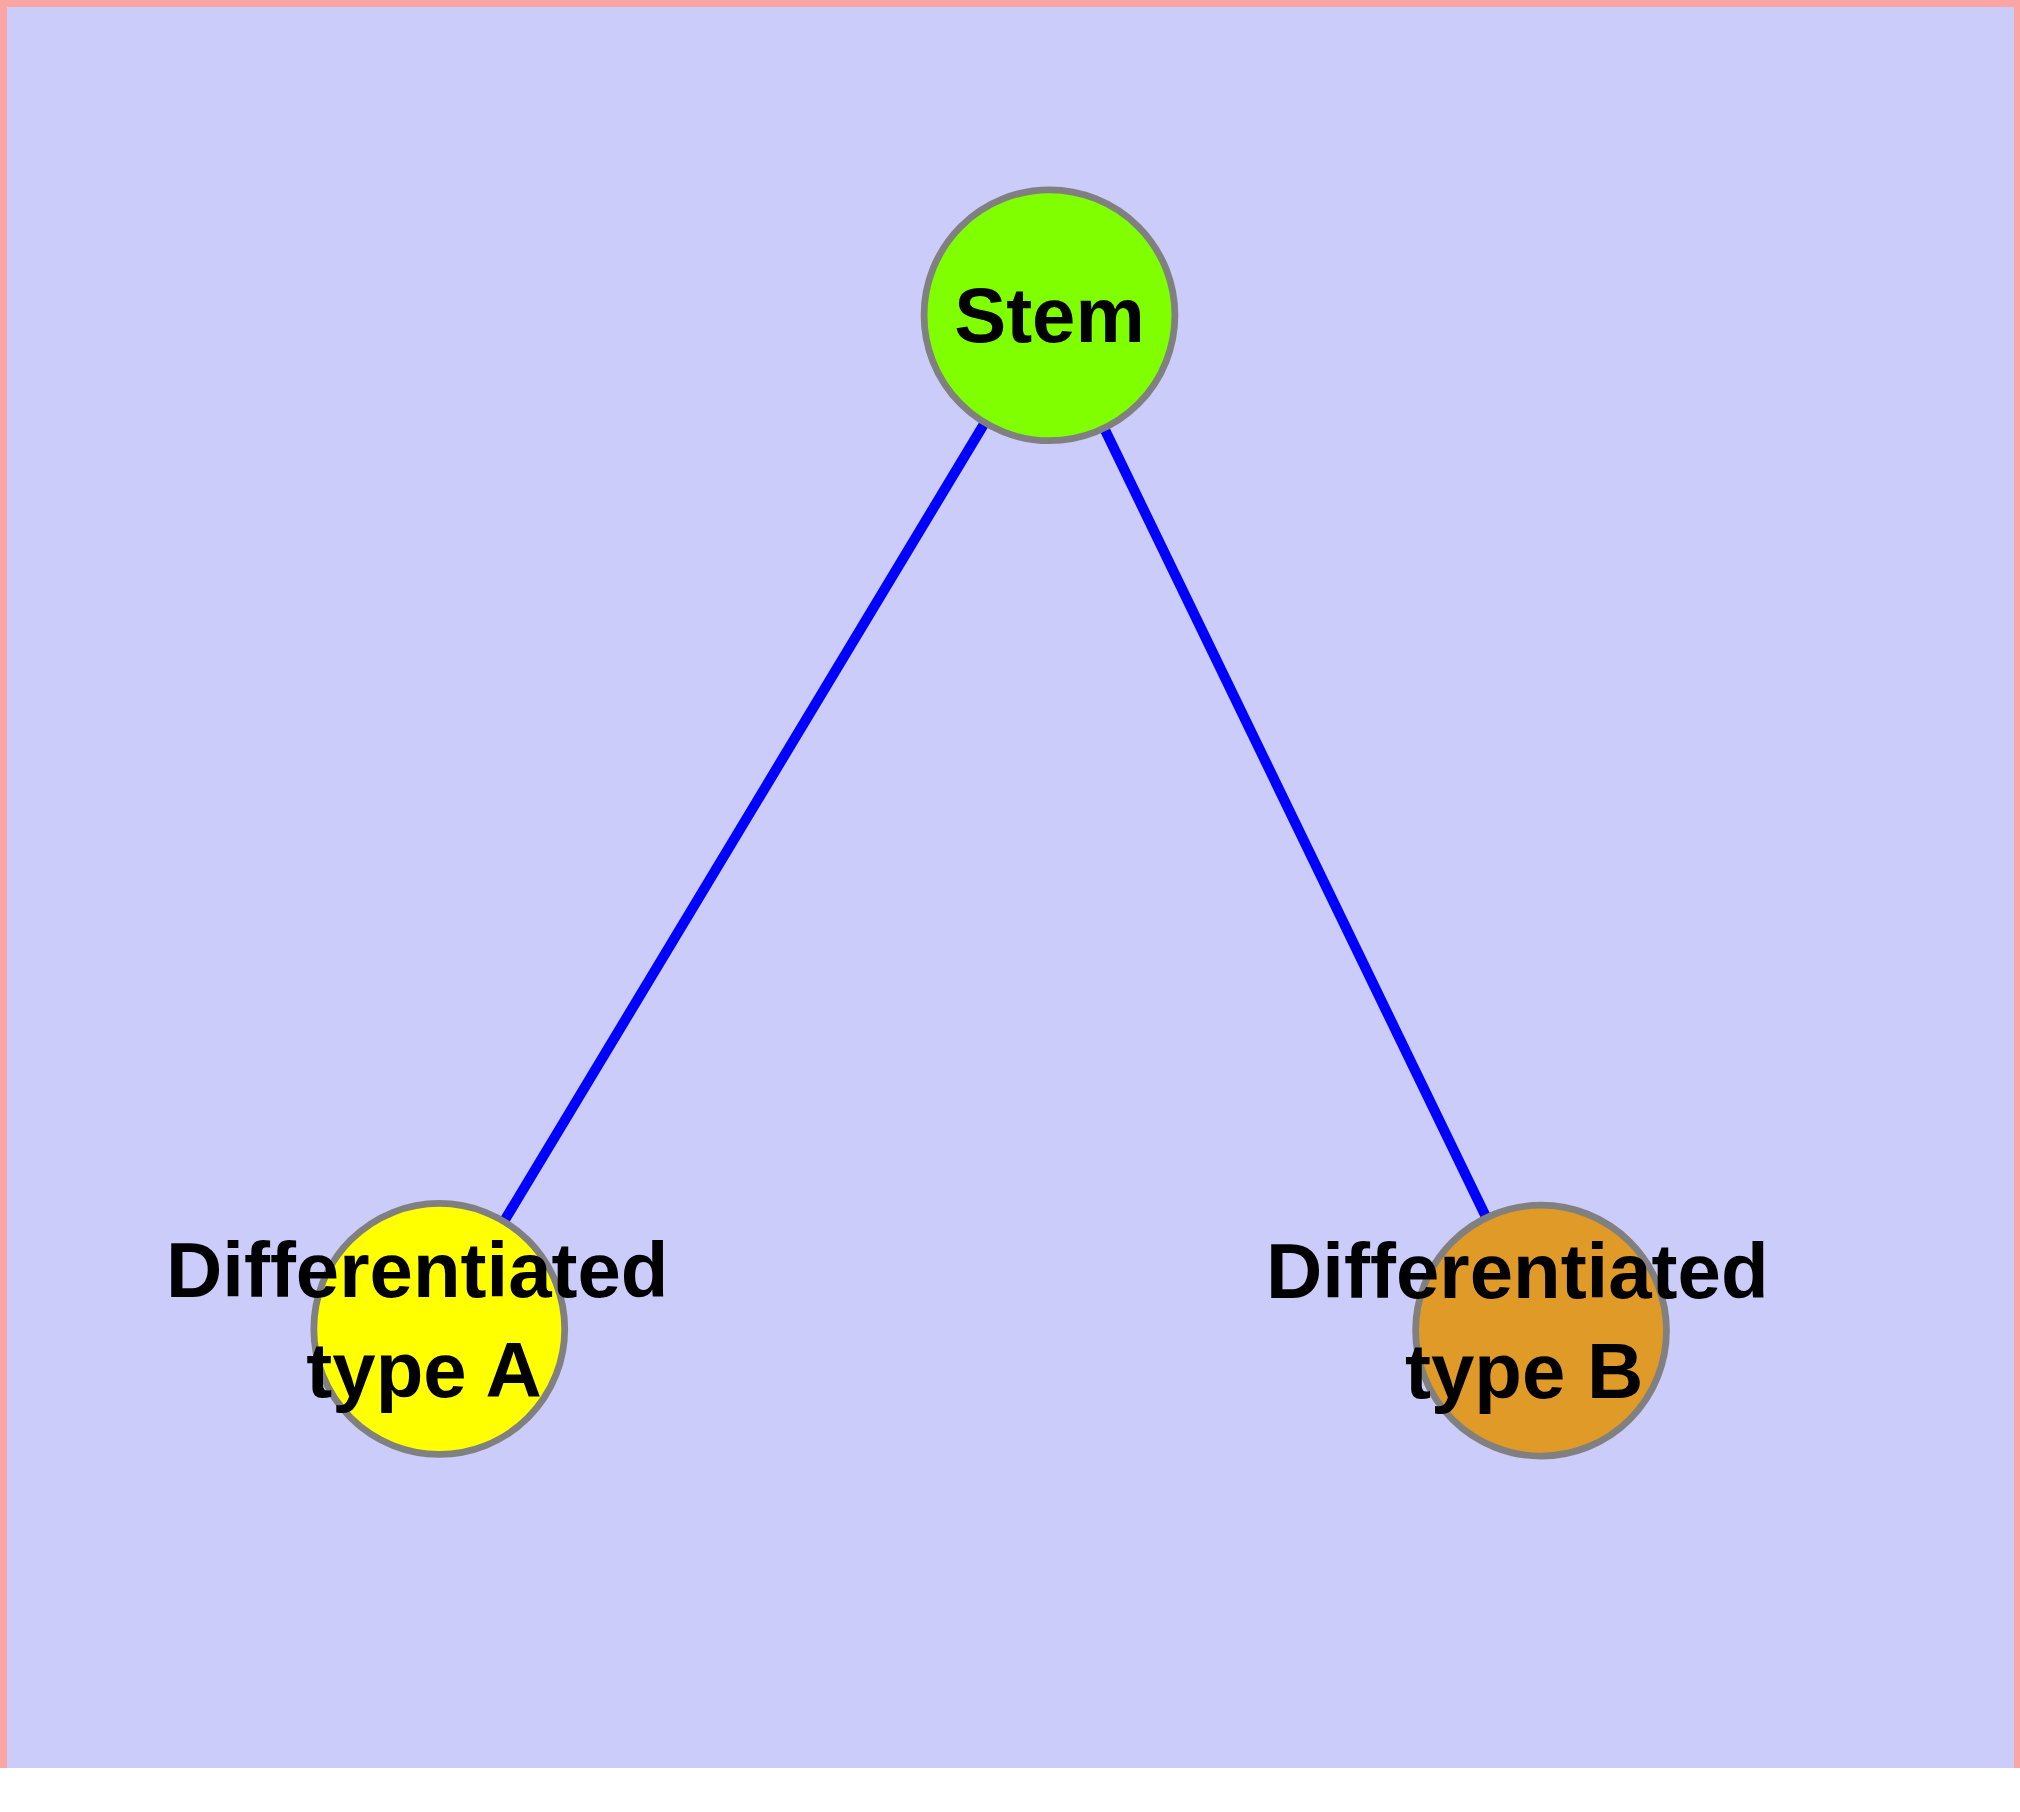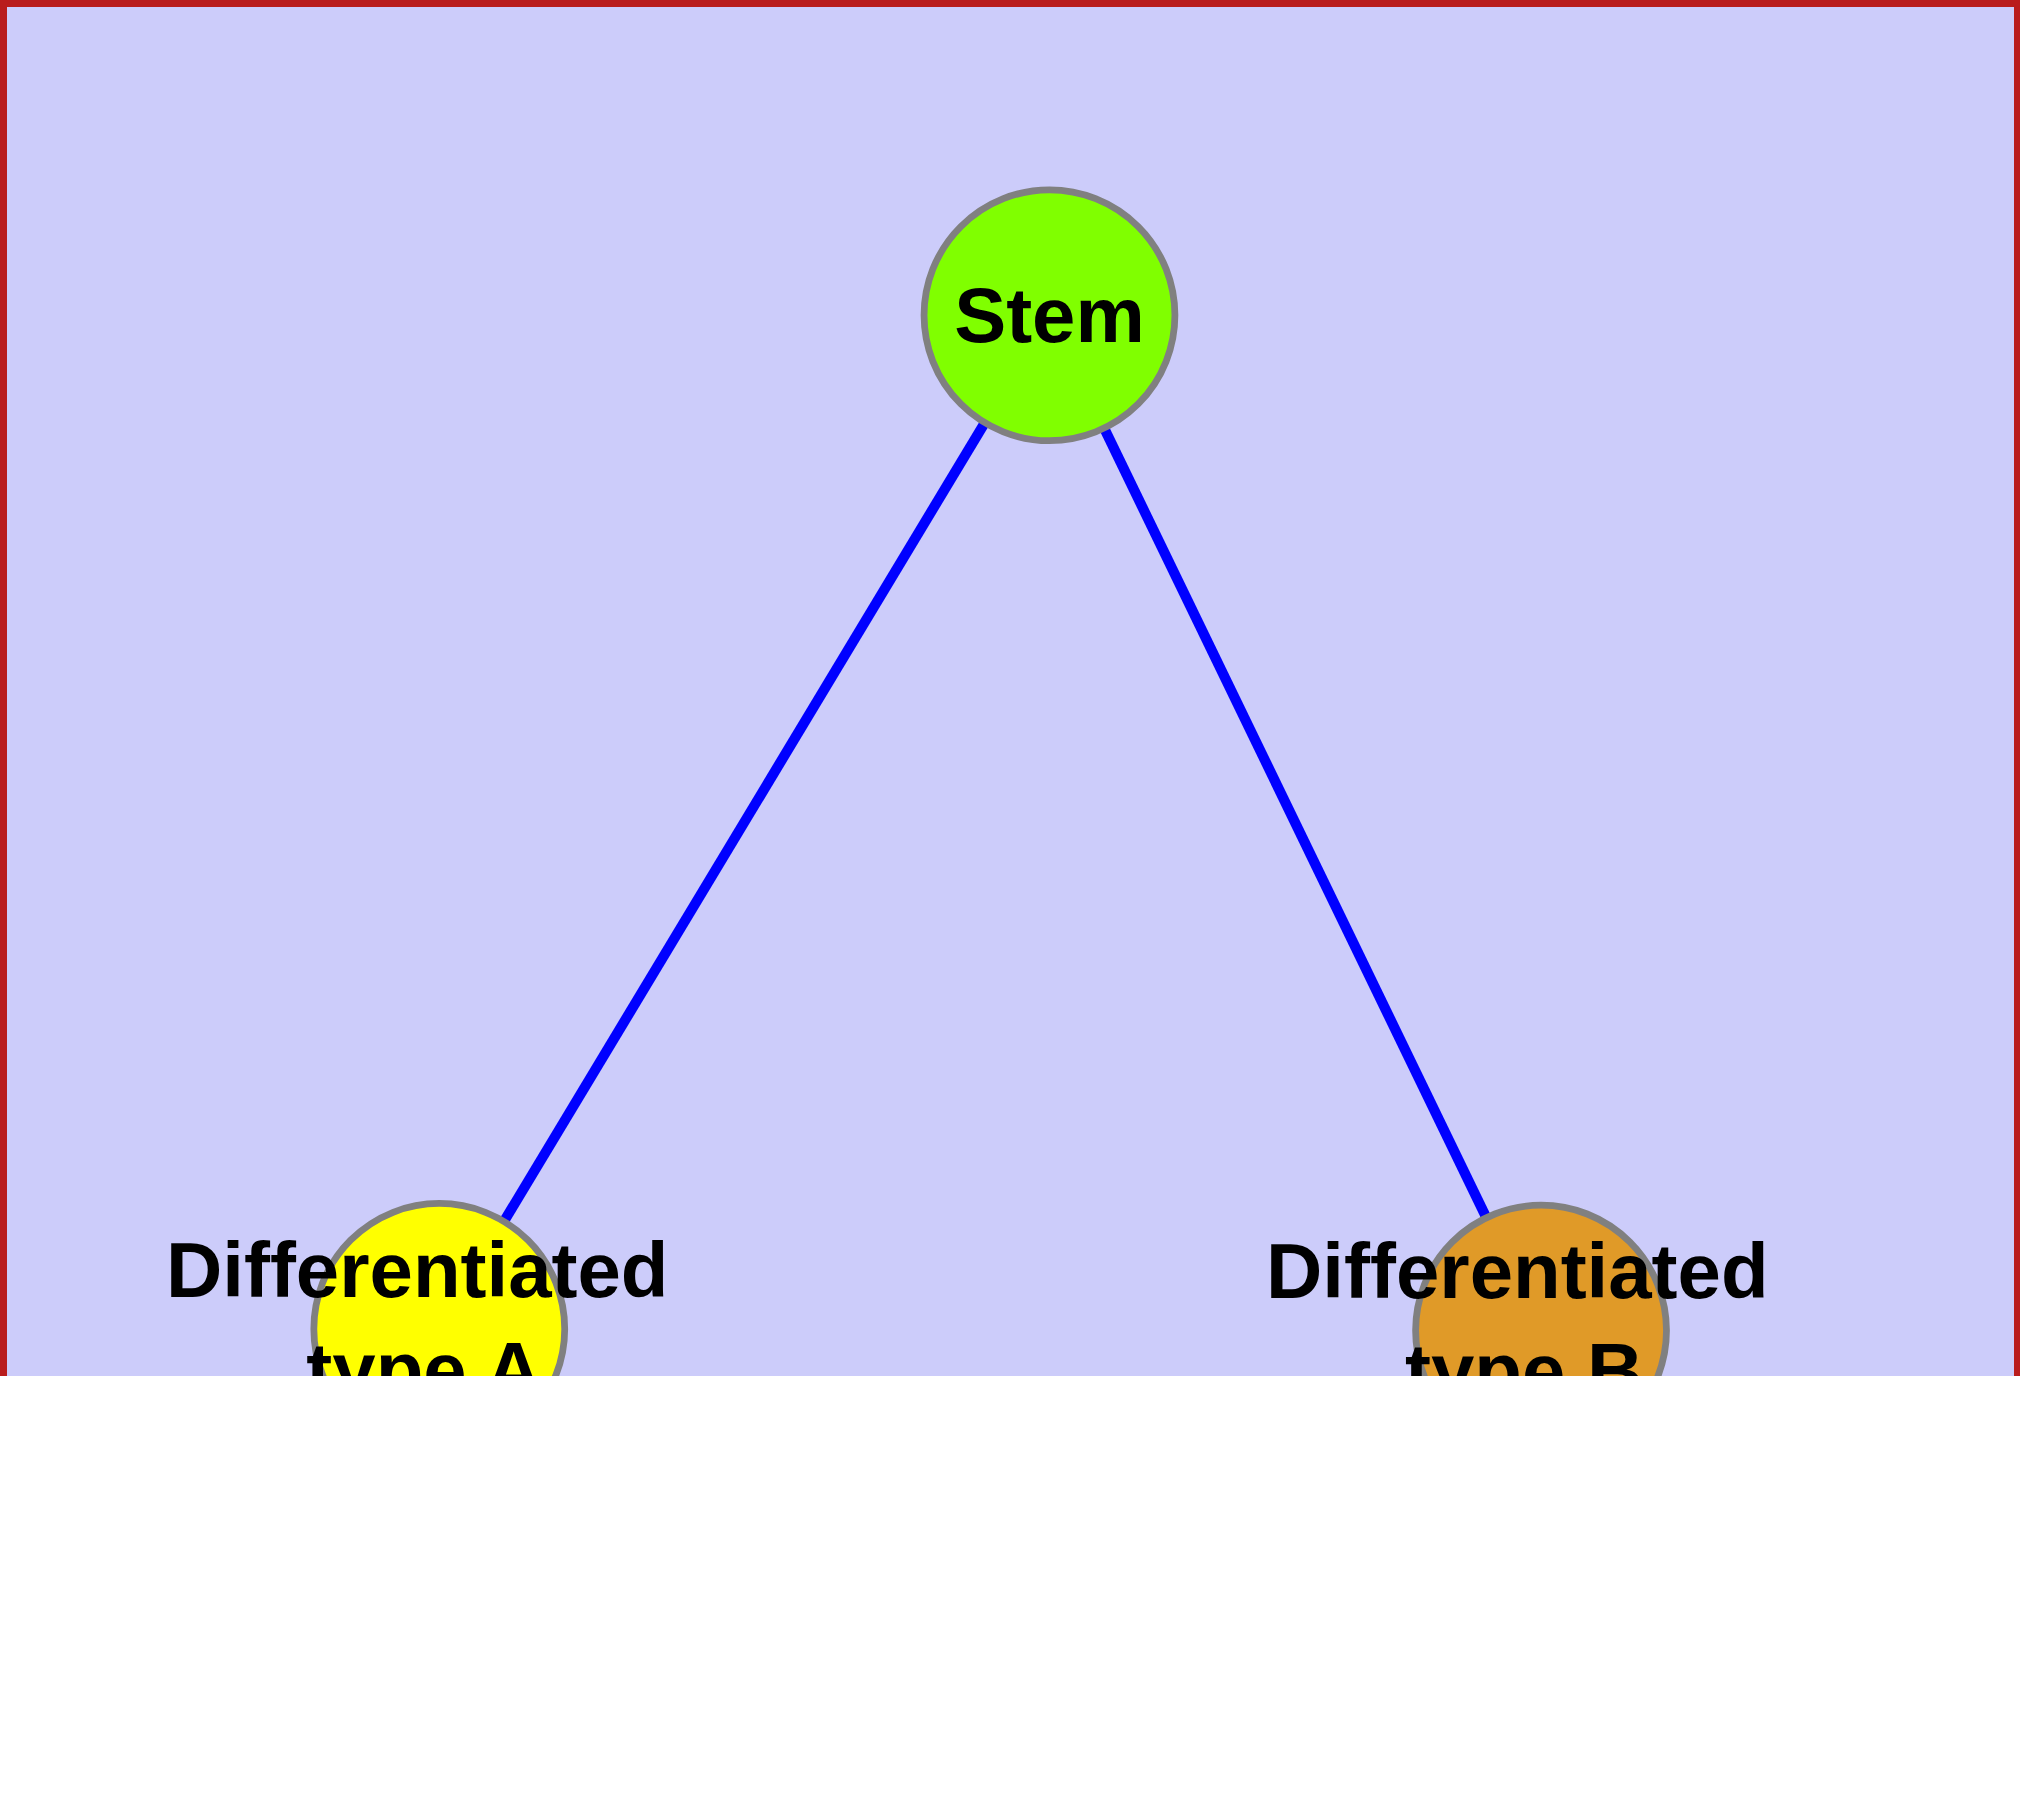--- a/index.html
+++ b/index.html
@@ -3,22 +3,22 @@
 <meta charset="utf-8">
 <style>
   html, body {
     margin: 0;
     padding: 0;
     background: #ffffff;
   }
   #canvas {
     position: relative;
     width: 2021px;
-    height: 1376px;
-    background: #b91c1c;
+    height: 1768px;
+    background: #fca5a5;
     overflow: hidden;
     font-family: "Liberation Sans", sans-serif;
   }
   #plot-bg {
     position: absolute;
     left: 6.8px;
     top: 6.8px;
     width: 2007px;
     height: 1798px;
     background: #ccccfa;

